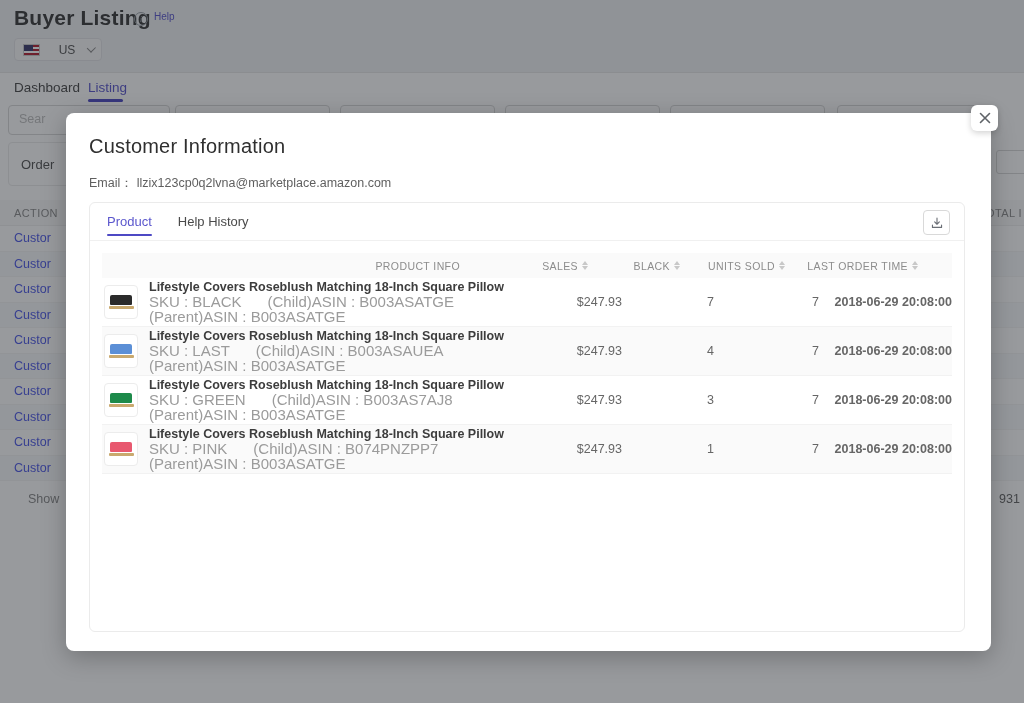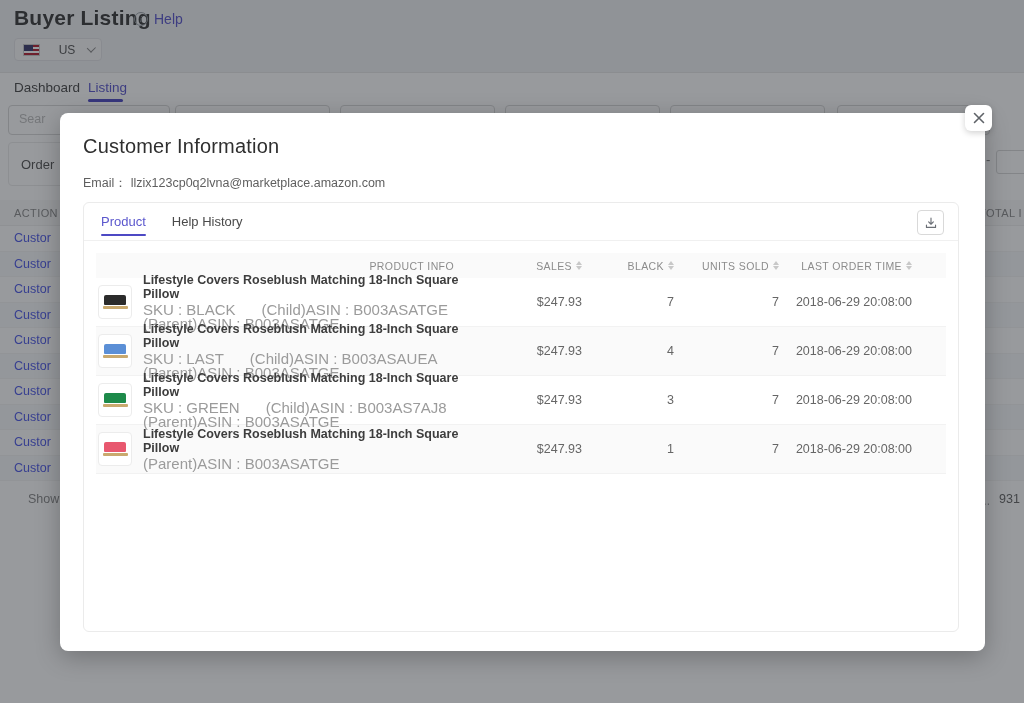--- a/index.html
+++ b/index.html
@@ -3,21 +3,21 @@
 <meta charset="utf-8">
 <style>
   * { margin:0; padding:0; box-sizing:border-box; }
   html,body { width:1024px; height:703px; overflow:hidden; }
   body { font-family:"Liberation Sans", sans-serif; background:#f0f2f5; position:relative; }
 
   
   .bg-page { position:absolute; inset:0; background:#f0f2f5; }
   .pg-title { position:absolute; left:14px; top:6px; font-size:21px; font-weight:700; color:#3b3b3b; letter-spacing:.2px; }
   .info-ic { position:absolute; left:134px; top:12px; width:14px; height:14px; border:1.5px solid #9aa0a6; border-radius:50%; color:#9aa0a6; font-size:9px; line-height:12px; text-align:center; font-style:italic; font-family:"Liberation Serif",serif; }
-  .help-link { position:absolute; left:154px; top:11px; font-size:14px; color:#5b57cd; }
+  .help-link { position:absolute; left:154px; top:11px; font-size:10px; color:#5b57cd; }
   .country-pill { position:absolute; left:14px; top:38px; width:88px; height:23px; background:#fafafa; border:1px solid #e4e4e7; border-radius:4px; display:flex; align-items:center; padding:0 8px; gap:8px; }
   .flag { width:21px; height:12px; position:relative; background:repeating-linear-gradient(#b22234 0 2px, #fff 2px 4px); border:.5px solid #ccc; }
   .flag:before { content:""; position:absolute; left:0; top:0; width:9px; height:6px; background:#3c3b6e; }
   .country-code { font-size:12px; color:#555;margin-left:11px; }
   .chev { width:7px; height:7px; border-right:1.6px solid #888; border-bottom:1.6px solid #888; transform:rotate(45deg) translateY(-2px); margin-left:4px; }
   .content-card { position:absolute; left:0; top:72px; right:0; bottom:0; background:#fff; border-top:1px solid #e8e8e8; }
   .bg-tab { position:absolute; top:80px; font-size:13.5px; color:#4a4a4a; }
   .bg-tab.dash { left:14px; }
   .bg-tab.listing { left:88px; color:#5b57cd; }
   .tab-underline { position:absolute; left:88px; top:99px; width:35px; height:3px; border-radius:2px; background:#4d49c4; }
@@ -32,21 +32,21 @@
   .bg-rows { position:absolute; left:0; top:226px; right:0; }
   .bg-row { height:25.5px; display:flex; align-items:center; padding-left:14px; font-size:12.5px; border-bottom:1px solid #f5f5f5; }
   .bg-row:nth-child(even) { background:#f8f9fb; }
   .bg-row a { color:#4f5ae8; text-decoration:none; }
   .bg-footer-left { position:absolute; left:28px; top:492px; font-size:12.5px; color:#8a8a8a; }
   .bg-pg-ellipsis { position:absolute; left:980px; top:494px; font-size:12px; color:#9a9a9a; }
   .bg-pg-num { position:absolute; left:999px; top:492px; font-size:12.5px; color:#666; }
 
   
   .overlay { position:absolute; inset:0; background:rgba(26,30,38,.45); }
-  .modal { position:absolute; left:60px; top:113px; width:925px; height:538px; background:#fff; border-radius:8px; box-shadow:0 6px 24px rgba(0,0,0,.25); }
+  .modal { position:absolute; left:66px; top:113px; width:925px; height:538px; background:#fff; border-radius:8px; box-shadow:0 6px 24px rgba(0,0,0,.25); }
   .modal-close { position:absolute; left:905px; top:-8px; width:27px; height:26px; background:#fff; border-radius:6px; box-shadow:0 2px 6px rgba(0,0,0,.18); display:flex; align-items:center; justify-content:center; cursor:pointer; }
   .modal-close svg { stroke:#5f6368; }
   .m-title { position:absolute; left:23px; top:22px; font-size:20px; font-weight:500; color:#2f2f2f; letter-spacing:.2px; }
   .m-email { position:absolute; left:23px; top:62px; font-size:12.5px; color:#5f5f5f; }
   .m-email .lbl { margin-right:4px; }
   .m-card { position:absolute; left:23px; top:89px; width:876px; height:430px; border:1px solid #ebebeb; border-radius:6px; background:#fff; }
   .m-tabs { position:relative; height:38px; border-bottom:1px solid #f0f0f0; padding-left:17px; display:flex; align-items:flex-start; gap:26px; }
   .m-tab { font-size:13px; color:#4a4a4a; position:relative; height:100%; display:flex; align-items:center; cursor:pointer; }
   .m-tab.active { color:#5b57cd; }
   .m-tab.active:after { content:""; position:absolute; left:0; bottom:4px; width:100%; height:2.5px; border-radius:2px; background:#4d49c4; }
@@ -59,21 +59,21 @@
   .c0 { flex:1; padding-right:18px; } .c1 { width:110px;text-align:center; } .c2 { width:92px; } .c3 { width:105px; } .c4 { width:133px; margin-right:34px; }
   .sorter { display:inline-flex; flex-direction:column; gap:1px; }
   .sorter i { display:block; width:0; height:0; border-left:3.5px solid transparent; border-right:3.5px solid transparent; }
   .sorter .up { border-bottom:4px solid #c8c8c8; }
   .sorter .dn { border-top:4px solid #c8c8c8; }
 
   .prow { display:flex; align-items:center; height:49px; border-bottom:1px solid #f2f2f2; font-size:12.5px; color:#666; }
   .prow:nth-child(even) { background:#fafafa; }
   .cell.n { text-align:right; }
   .cell.product { flex:1; display:flex; align-items:center; gap:11px; padding-left:2px; min-width:0; }
-  .c1v { width:110px; } .c2v { width:92px; } .c3v { width:105px; } .c4v { width:133px; margin-right:34px; white-space:nowrap; }
+  .c1v { width:110px; } .c2v { width:92px; } .c3v { width:105px; } .c4v { width:133px; white-space:nowrap;font-weight:bold; }
   .thumb { width:34px; height:34px; border:1px solid #ececec; border-radius:4px; background:#fff; display:flex; flex-direction:column; align-items:center; justify-content:center; flex:none; }
   .cushion { width:22px; height:10px; border-radius:2px 2px 1px 1px; }
   .base { width:25px; height:3.5px; background:#c9a96e; border-radius:1px; margin-top:.5px; }
   .pinfo { line-height:14.5px; }
   .ptitle { font-size:12.5px; font-weight:700; color:#3d3d3d; margin-bottom:1px; }
   .pmeta { font-size:15px; color:#9b9b9b; }
   .pmeta .gap { margin-left:26px; }
 </style>
 </head>
 <body>
@@ -271,20 +271,23 @@
   </div>
 
   <div class="prow">
     <div class="cell product">
       <div class="thumb">
         <div class="cushion" style="background: rgb(232, 88, 111);"></div>
         <div class="base"></div>
       </div>
       <div class="pinfo">
         <div class="ptitle">Lifestyle Covers Roseblush Matching 18-Inch Square Pillow</div>
+        <div class="pmeta">
+          <span>SKU : PINK</span><span class="gap">(Child)ASIN : B074PNZPP7</span>
+        </div>
         <div class="pmeta">(Parent)ASIN : B003ASATGE</div>
       </div>
     </div>
     <div class="cell n c1v">$247.93</div>
     <div class="cell n c2v">1</div>
     <div class="cell n c3v">7</div>
     <div class="cell n c4v">2018-06-29 20:08:00</div>
   </div>
 </div>
     </div>

